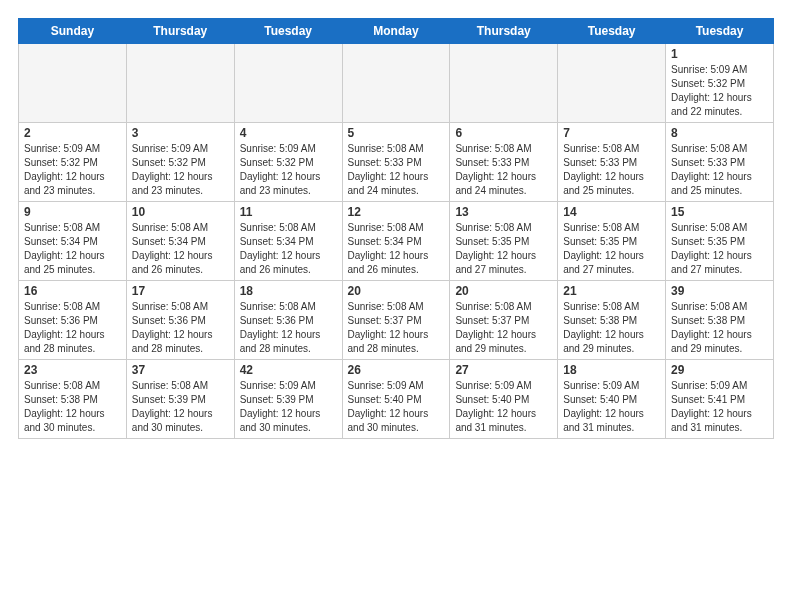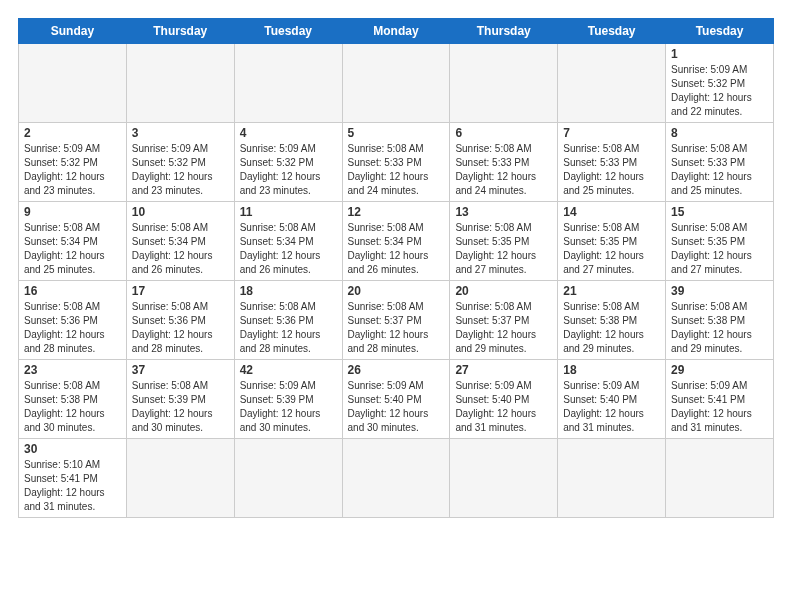--- a/index.html
+++ b/index.html
@@ -287,29 +287,15 @@
 Sunset: 5:40 PM
 Daylight: 12 hours and 31 minutes.</div>
           </td>
           <td>
             <span class="day-num">29</span>
             <div class="day-info" style="white-space: pre-line;">Sunrise: 5:09 AM
 Sunset: 5:41 PM
 Daylight: 12 hours and 31 minutes.</div>
           </td>
         </tr>
-        <tr class="last-row">
-          <td class="has-data">
-            <span class="day-num">30</span>
-            <div class="day-info" style="white-space: pre-line;">Sunrise: 5:10 AM
-Sunset: 5:41 PM
-Daylight: 12 hours and 31 minutes.</div>
-          </td>
-          <td class="empty"></td>
-          <td class="empty"></td>
-          <td class="empty"></td>
-          <td class="empty"></td>
-          <td class="empty"></td>
-          <td class="empty"></td>
-        </tr>
       </tbody>
   </table>
 </div>
 
 </body></html>

